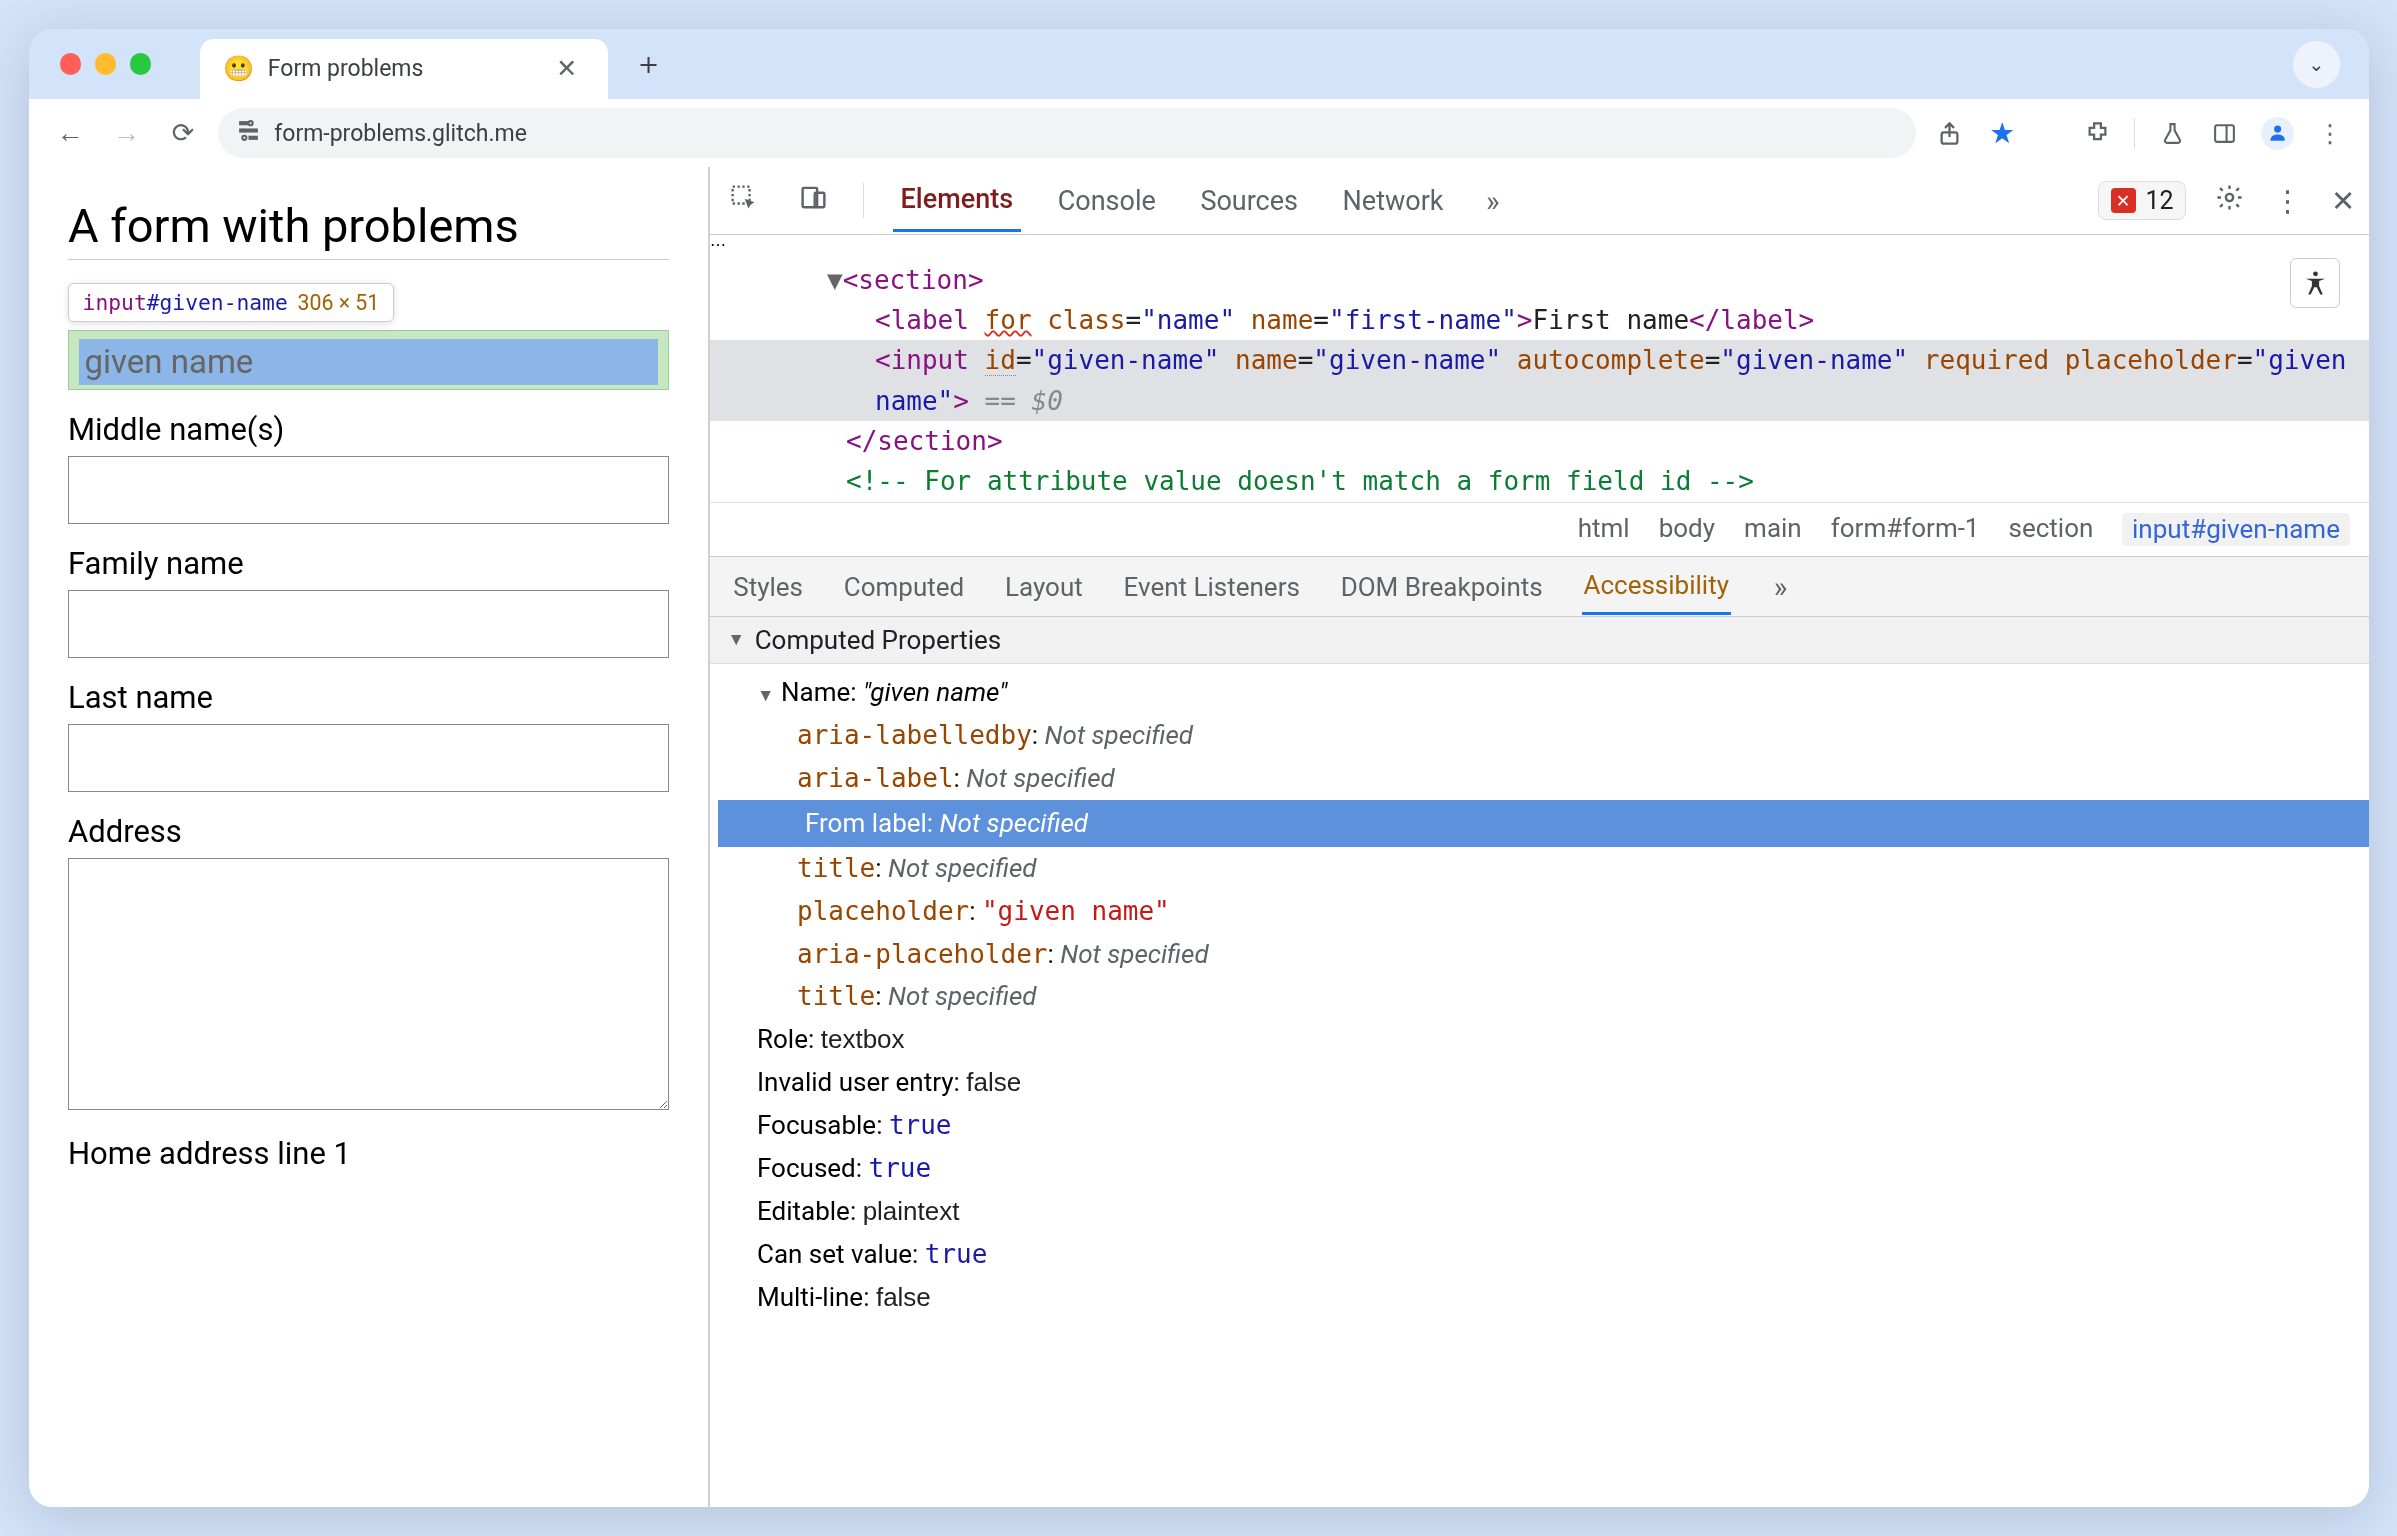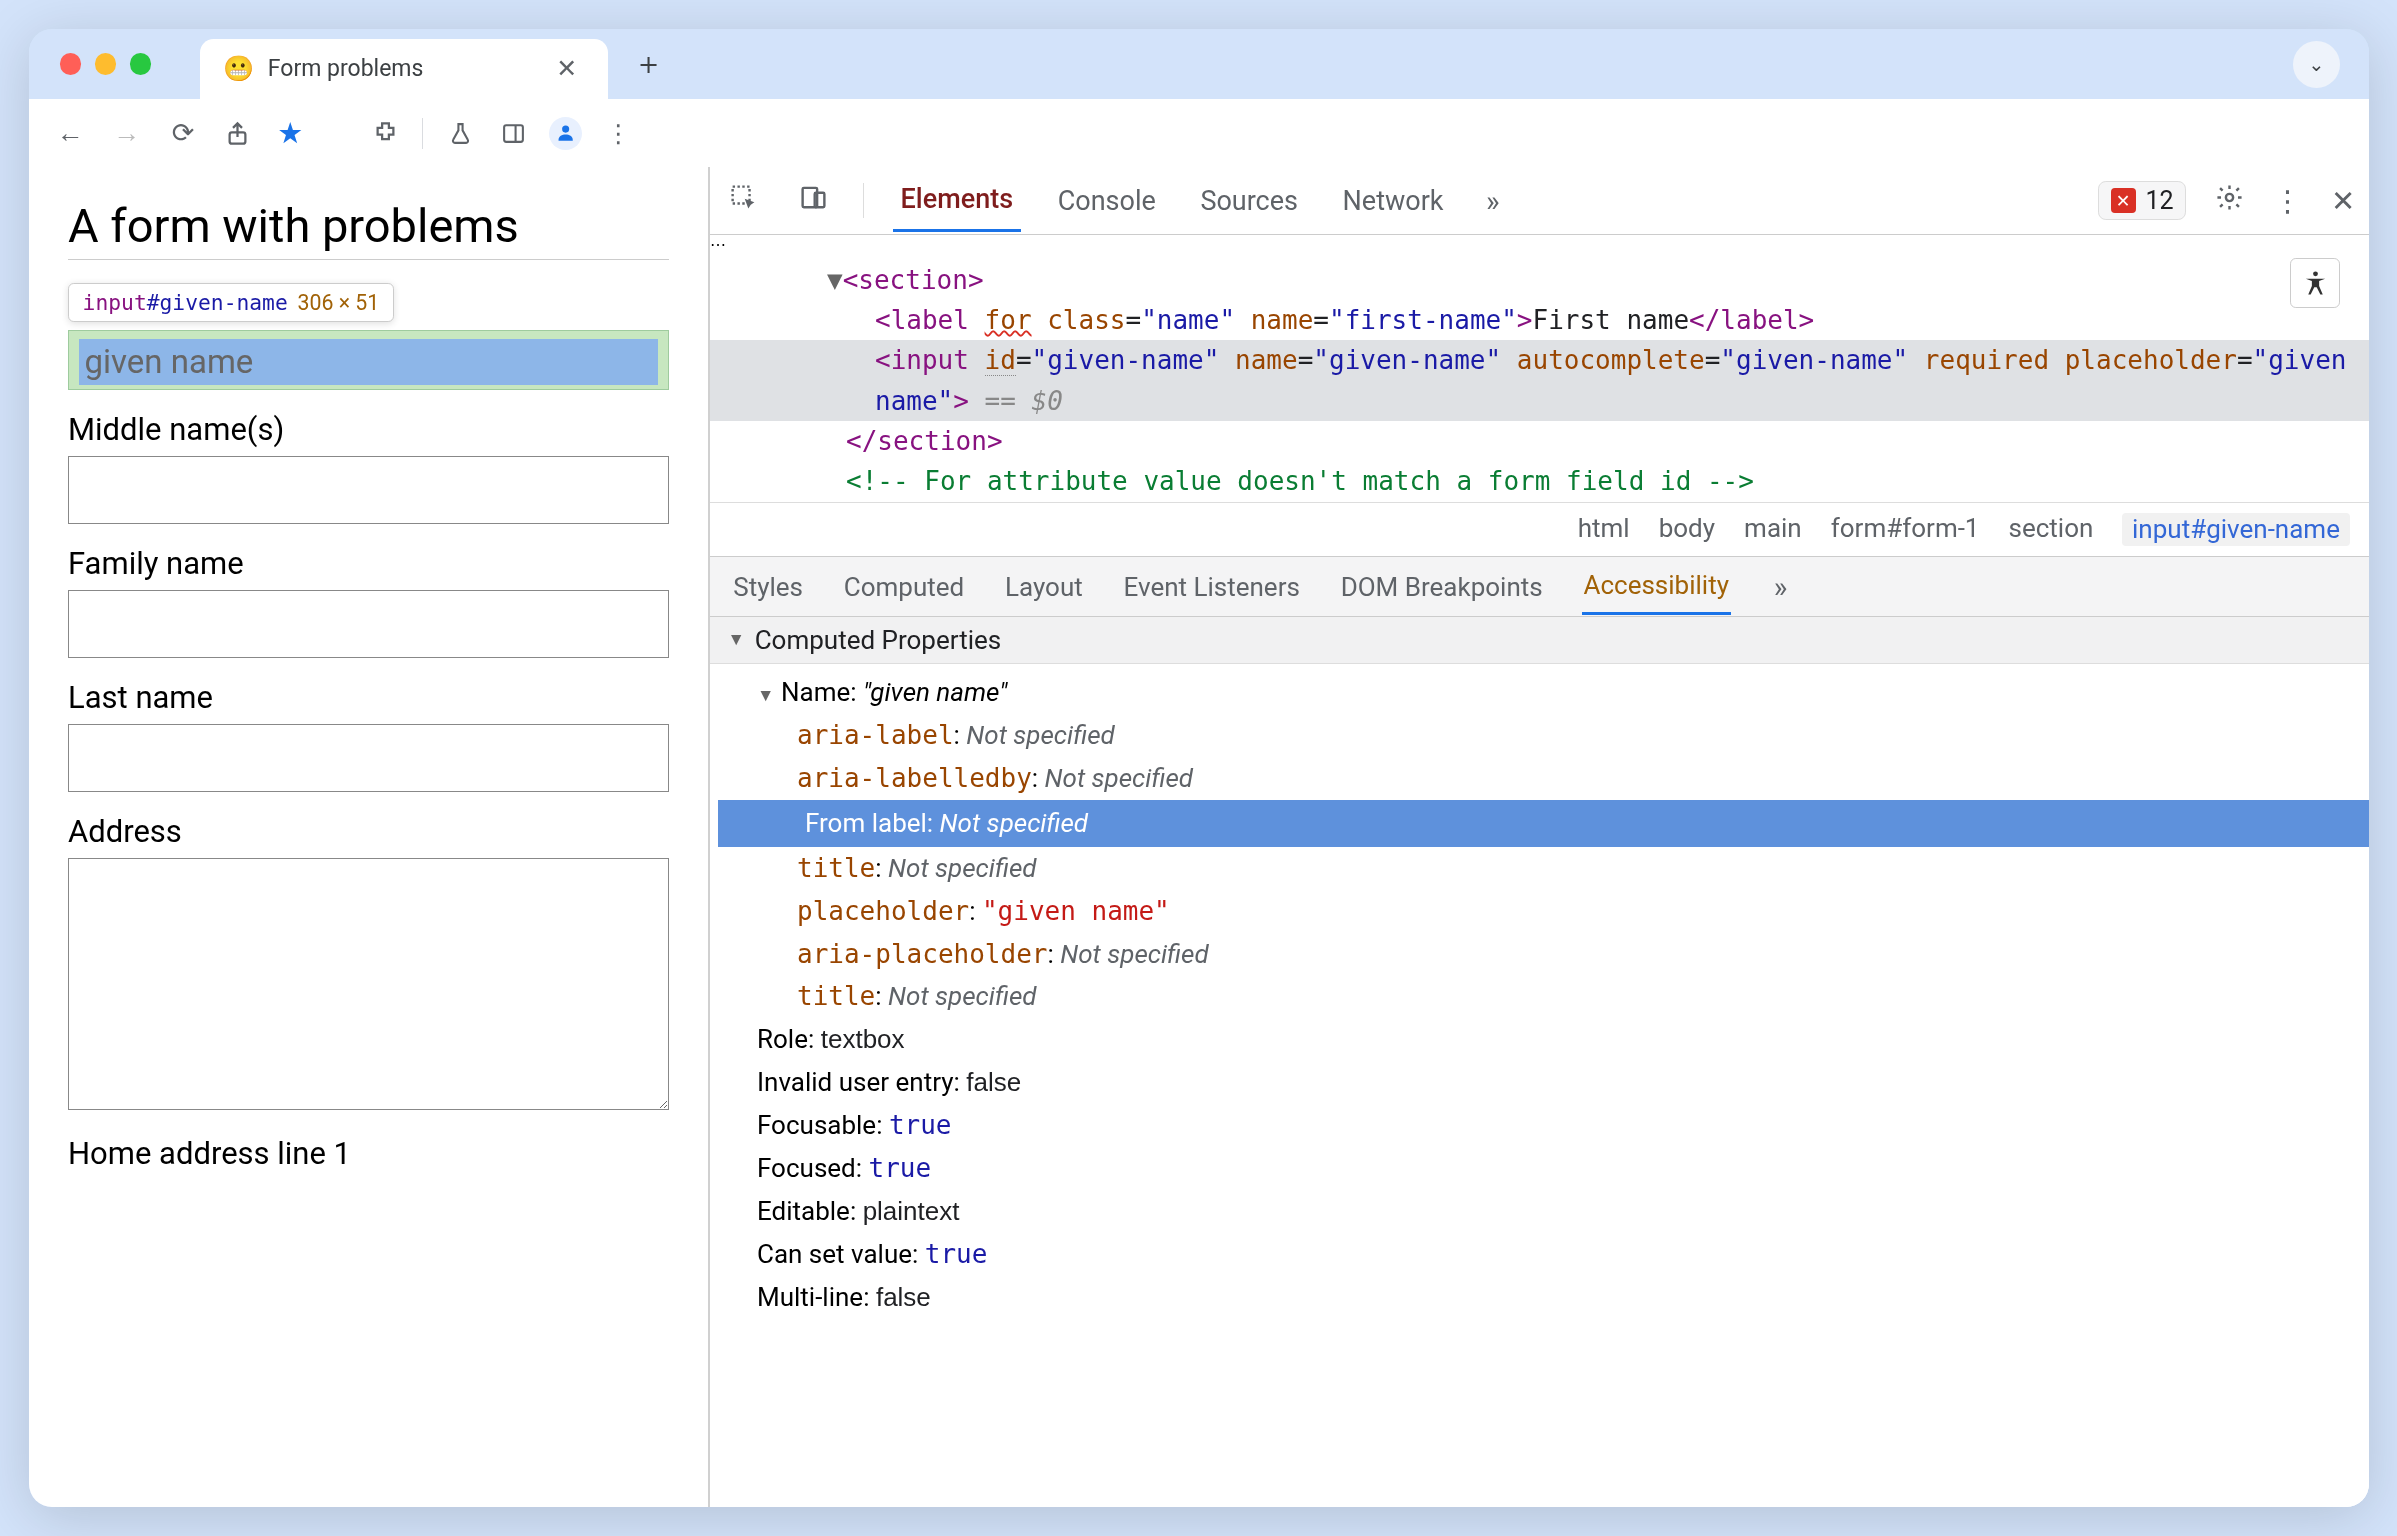--- a/index.html
+++ b/index.html
@@ -213,20 +213,32 @@
     </div>
     <div class="new-tab">＋</div>
     <div class="tabbar-spacer"></div>
     <div class="tabbar-dropdown">⌄</div>
   </div>
 
   <div class="address-bar">
     <div class="nav-btn">←</div>
     <div class="nav-btn" style="color:#bbb">→</div>
     <div class="nav-btn">⟳</div>
+    <div class="url-box">
+      <span class="siteicon">
+        <svg width="25" height="25" viewBox="0 0 24 24" fill="none" stroke="#5f6368" stroke-width="2">
+            <rect x="4" y="4" width="7" height="2"></rect>
+            <rect x="4" y="11" width="16" height="2"></rect>
+            <rect x="13" y="18" width="7" height="2"></rect>
+            <circle cx="14" cy="5" r="2"></circle>
+            <circle cx="8" cy="19" r="2"></circle>
+          </svg>
+      </span>
+      <span class="url">form-problems.glitch.me</span>
+    </div>
     <div class="addr-icon">
       <svg width="27" height="27" viewBox="0 0 24 24" fill="none" stroke="#5f6368" stroke-width="2">
           <path d="M12 3v12M8 7l4-4 4 4"></path>
           <rect x="5" y="11" width="14" height="10" rx="2"></rect>
         </svg>
     </div>
     <div class="addr-icon star">★</div>
     <div style="width:29px"></div>
     <div class="addr-icon">
       <svg width="27" height="27" viewBox="0 0 24 24" fill="none" stroke="#5f6368" stroke-width="2">
@@ -368,22 +380,22 @@
       <div class="panel-section-head">
         <span class="disclosure">▼</span>
         <span>Computed Properties</span>
       </div>
 
       <div class="a11y-panel">
         <div class="a11y-row">
           <span class="disclosure">▼</span>
           <span>Name: </span><span class="a11y-name-quote">"given name"</span>
         </div>
+        <div class="a11y-sub"><span class="a11y-key">aria-labelledby</span><span>: </span><span class="a11y-italic">Not specified</span></div>
         <div class="a11y-sub"><span class="a11y-key">aria-label</span><span>: </span><span class="a11y-italic">Not specified</span></div>
-        <div class="a11y-sub"><span class="a11y-key">aria-labelledby</span><span>: </span><span class="a11y-italic">Not specified</span></div>
         <div class="a11y-highlight"><span>From label: </span><span class="a11y-italic">Not specified</span></div>
         <div class="a11y-sub"><span class="a11y-key">title</span><span>: </span><span class="a11y-italic">Not specified</span></div>
         <div class="a11y-sub"><span class="a11y-key">placeholder</span><span>: </span><span class="a11y-valq">"given name"</span></div>
         <div class="a11y-sub"><span class="a11y-key">aria-placeholder</span><span>: </span><span class="a11y-italic">Not specified</span></div>
         <div class="a11y-sub"><span class="a11y-key">title</span><span>: </span><span class="a11y-italic">Not specified</span></div>
 
         <div class="a11y-row"><span>Role: </span><span class="a11y-valmono">textbox</span></div>
         <div class="a11y-row"><span>Invalid user entry: </span><span class="a11y-valmono">false</span></div>
         <div class="a11y-row"><span>Focusable: </span><span class="a11y-blue">true</span></div>
         <div class="a11y-row"><span>Focused: </span><span class="a11y-blue">true</span></div>

